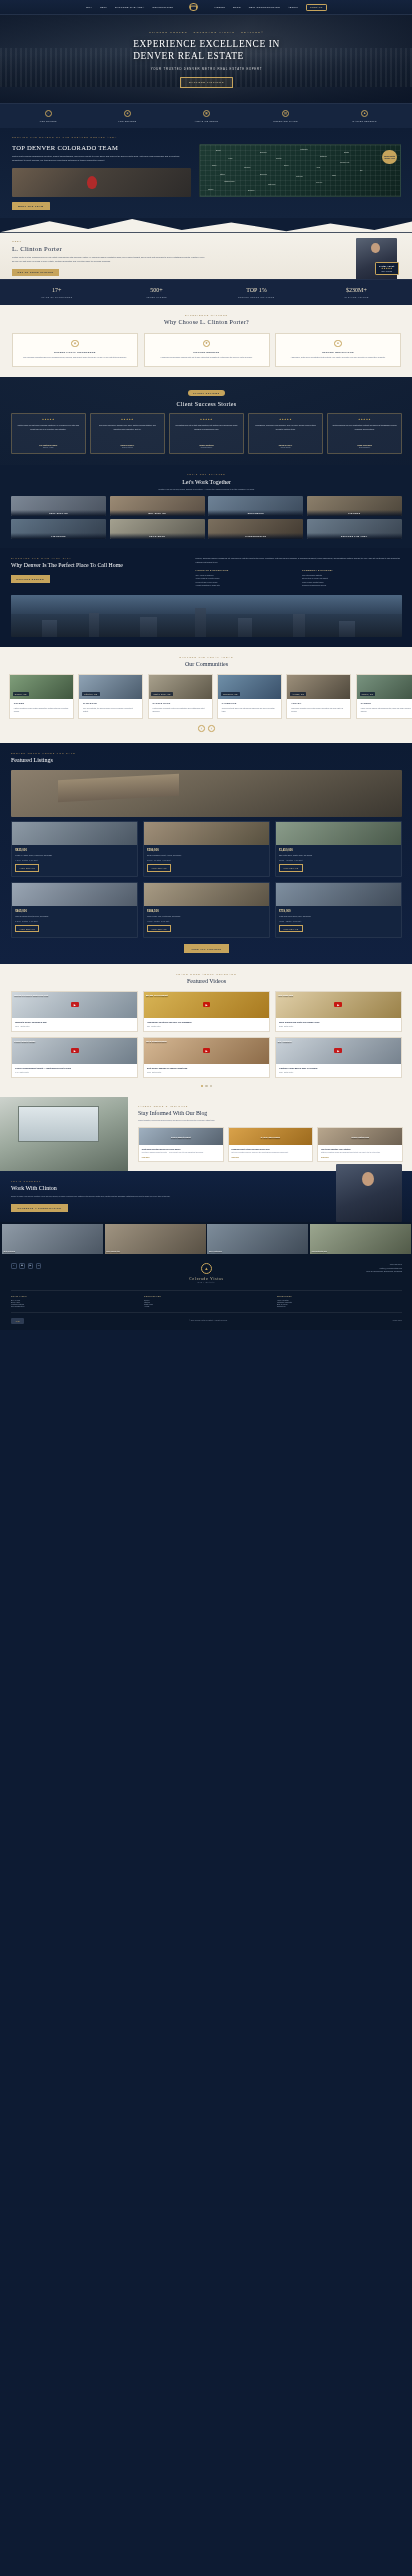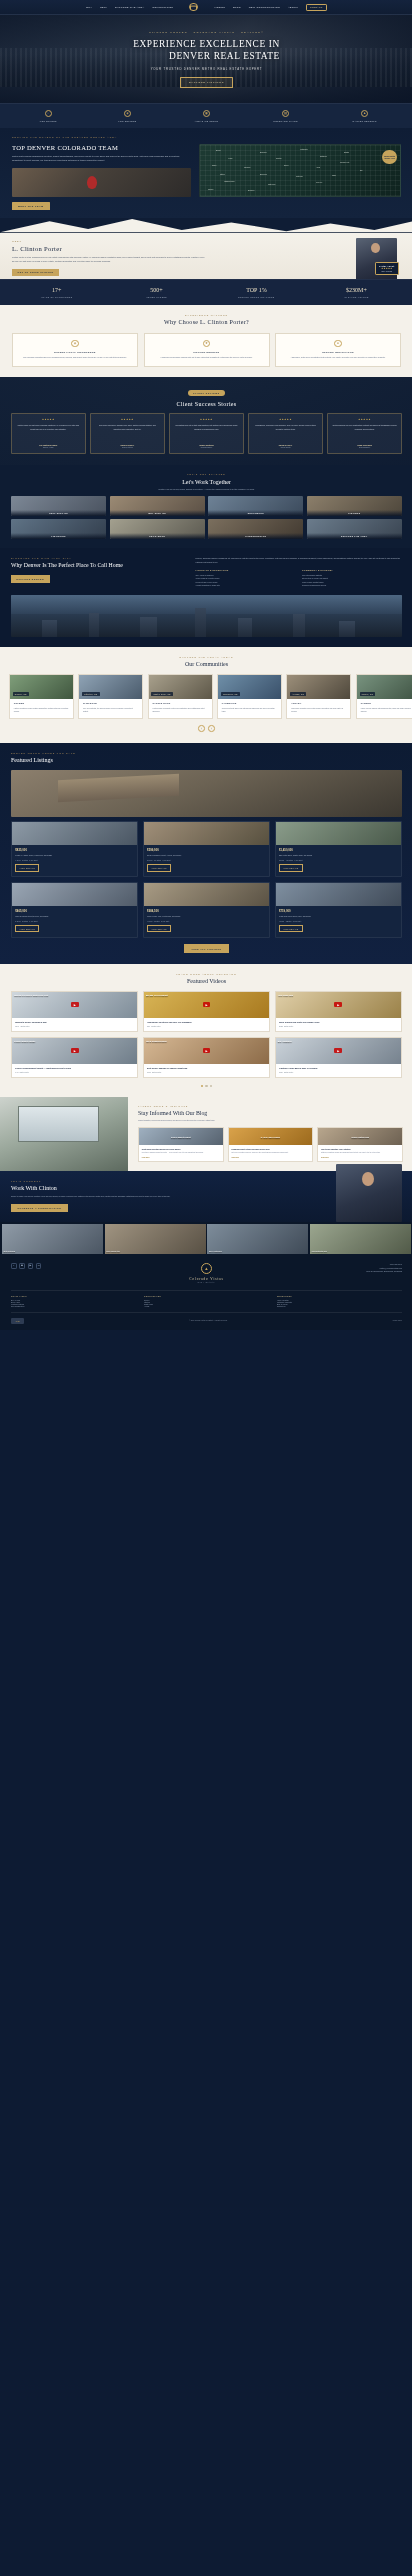--- a/index.html
+++ b/index.html
@@ -59,21 +59,21 @@
     background:
       repeating-linear-gradient(90deg, rgba(255,255,255,.05) 0 1.7px, rgba(0,0,0,0) 1.7px 5px),
       linear-gradient(180deg, rgba(40,55,75,.1), rgba(15,25,40,.85));
   }
   .hero-eyebrow {
     font-size: 2.5px; letter-spacing: 1.2px; text-transform: uppercase;
     color: #cbb37c; margin-bottom: 5px; z-index: 2;
   }
   .hero-title {
     font-family: "Liberation Serif", serif;
-    font-size: 9.4px; line-height: 1.25; text-align: right; letter-spacing: 0.6px;
+    font-size: 9.4px; line-height: 1.25; text-align: left; letter-spacing: 0.6px;
     text-transform: uppercase; z-index: 2; text-shadow: 0 1.1px 4.4px rgba(0,0,0,.6);
   }
   .hero-sub {
     margin-top: 4.4px; font-size: 2.8px; letter-spacing: 0.8px; color: #d9d9d9; z-index: 2;
     text-transform: uppercase;
   }
   .hero-btn {
     margin-top: 6px; z-index: 2;
     border: 0.6px solid #c6a45c; background: rgba(198,164,92,.12);
     color: #e8d3a2; font-size: 2.5px; letter-spacing: 0.7px;

